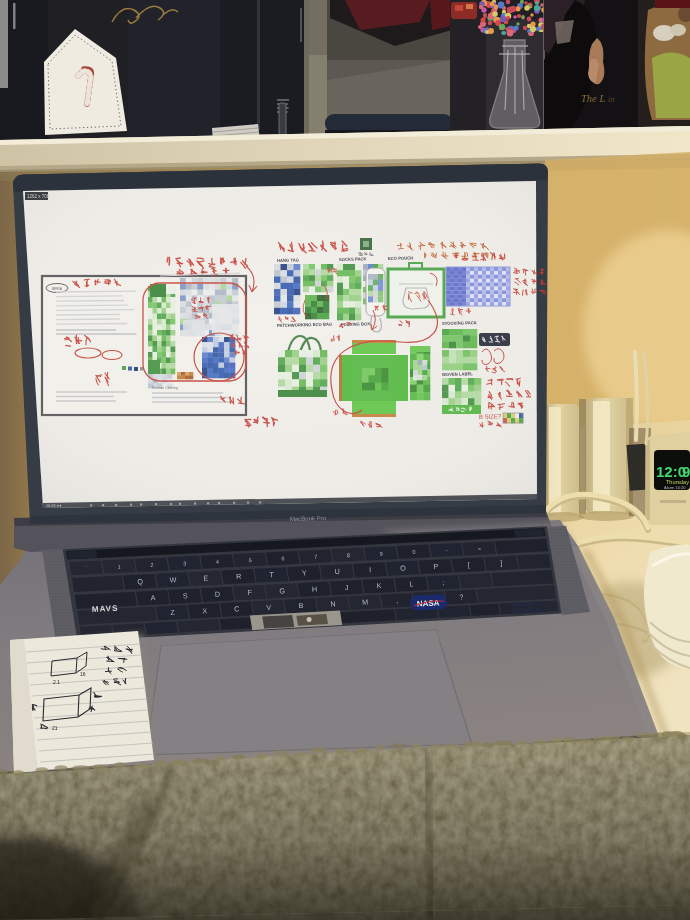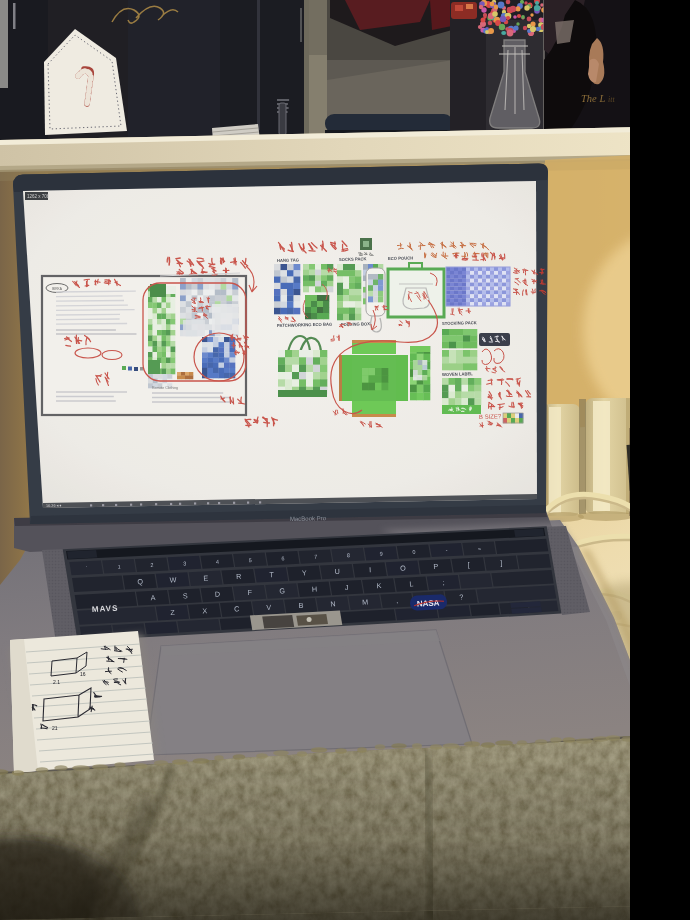--- a/index.html
+++ b/index.html
@@ -1,14 +1,14 @@
 <!DOCTYPE html>
 <html><head><meta charset="utf-8"><style>
 html,body{margin:0;padding:0;background:#000}
-#stage{position:relative;width:630px;height:920px;overflow:hidden;font-family:"Liberation Sans",sans-serif}
+#stage{position:relative;width:690px;height:920px;overflow:hidden;font-family:"Liberation Sans",sans-serif}
 </style></head><body>
 <div id="stage">
 <svg width="690" height="920" viewBox="0 0 690 920">
 <defs>
  <linearGradient id="wallR" x1="0" y1="0" x2="1" y2="0">
    <stop offset="0" stop-color="#7a6548"></stop>
           <stop offset="0.06" stop-color="#9a7d48"></stop>
           <stop offset="0.4" stop-color="#c8a45e"></stop>
           <stop offset="0.8" stop-color="#dcb974"></stop>
           <stop offset="1" stop-color="#e6c886"></stop>

